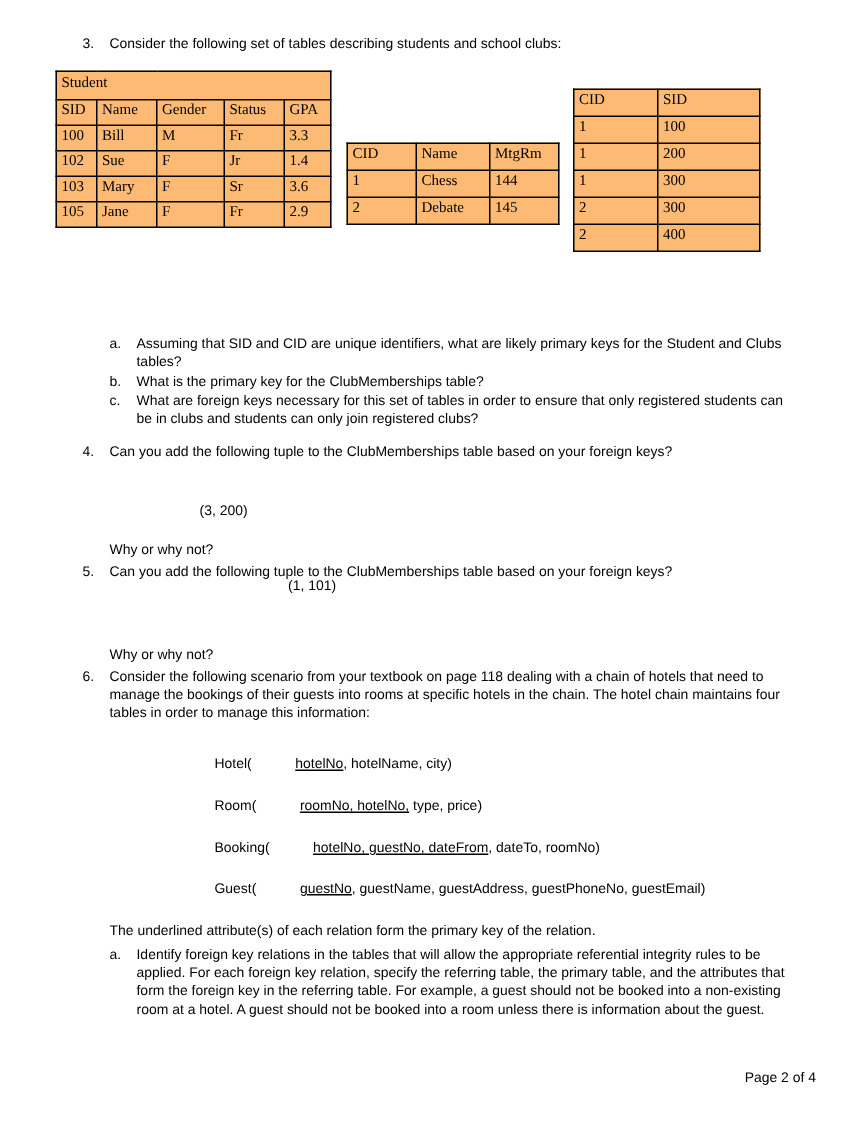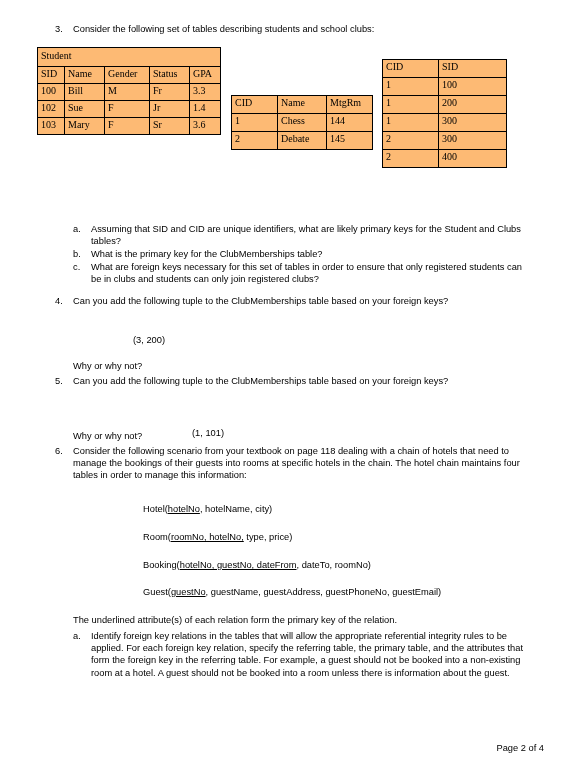--- a/index.html
+++ b/index.html
@@ -82,34 +82,34 @@
   #memberships-table td { height: 14px; }
 
   
   .schema-line {
     position: absolute;
     left: 143px;
     font-size: 9.3px;
     line-height: 12.2px;
     white-space: nowrap;
   }
-  .pk { text-decoration: underline; }
+  .pk { text-decoration: underline; padding-left: 29px; }
 
   
   .tuple-line {
     position: absolute;
     font-size: 9.3px;
     line-height: 12.2px;
   }
 
   
   #page-footer {
     position: absolute;
     right: 32px;
-    bottom: 10px;
+    bottom: 40px;
     font-size: 9.3px;
   }
 </style>
 </head>
 <body>
 
 <div class="q-row" id="q3" style="left:55px; top:23px; width:490px;">
   <span class="q-marker">3.</span>
   <span class="q-text">Consider the following set of tables describing students and school clubs:</span>
 </div>
@@ -140,20 +140,27 @@
       <td>Jr</td>
       <td>1.4</td>
     </tr>
     <tr>
       <td>103</td>
       <td>Mary</td>
       <td>F</td>
       <td>Sr</td>
       <td>3.6</td>
     </tr>
+    <tr>
+      <td>105</td>
+      <td>Jane</td>
+      <td>F</td>
+      <td>Fr</td>
+      <td>2.9</td>
+    </tr>
   </tbody>
 </table>
 
 <table class="dtable" id="clubs-table">
   <tbody>
     <tr>
       <td class="c-cid">CID</td>
       <td class="c-cname">Name</td>
       <td class="c-mtgrm">MtgRm</td>
     </tr>
@@ -221,21 +228,21 @@
 
 <div class="tuple-line" style="left:133px; top:334px;">(3, 200)</div>
 
 <div class="plain-line" style="left:73px; top:360px;">Why or why not?</div>
 
 <div class="q-row" style="left:55px; top:375px; width:478px;">
   <span class="q-marker">5.</span>
   <span class="q-text">Can you add the following tuple to the ClubMemberships table based on your foreign keys?</span>
 </div>
 
-<div class="tuple-line" style="left:192px; top:427px;">(1, 101)</div>
+<div class="tuple-line" style="left:192px; top:384px;">(1, 101)</div>
 
 <div class="plain-line" style="left:73px; top:430px;">Why or why not?</div>
 
 <div class="q-row" style="left:55px; top:445px; width:478px;">
   <span class="q-marker">6.</span>
   <span class="q-text">Consider the following scenario from your textbook on page 118 dealing with a chain of hotels that need to manage the bookings of their guests into rooms at specific hotels in the chain. The hotel chain maintains four tables in order to manage this information:</span>
 </div>
 
 <div class="schema-line" style="top:503px;">
   <span>Hotel</span><span>(</span><span class="pk">hotelNo</span><span>, hotelName, city)</span>

